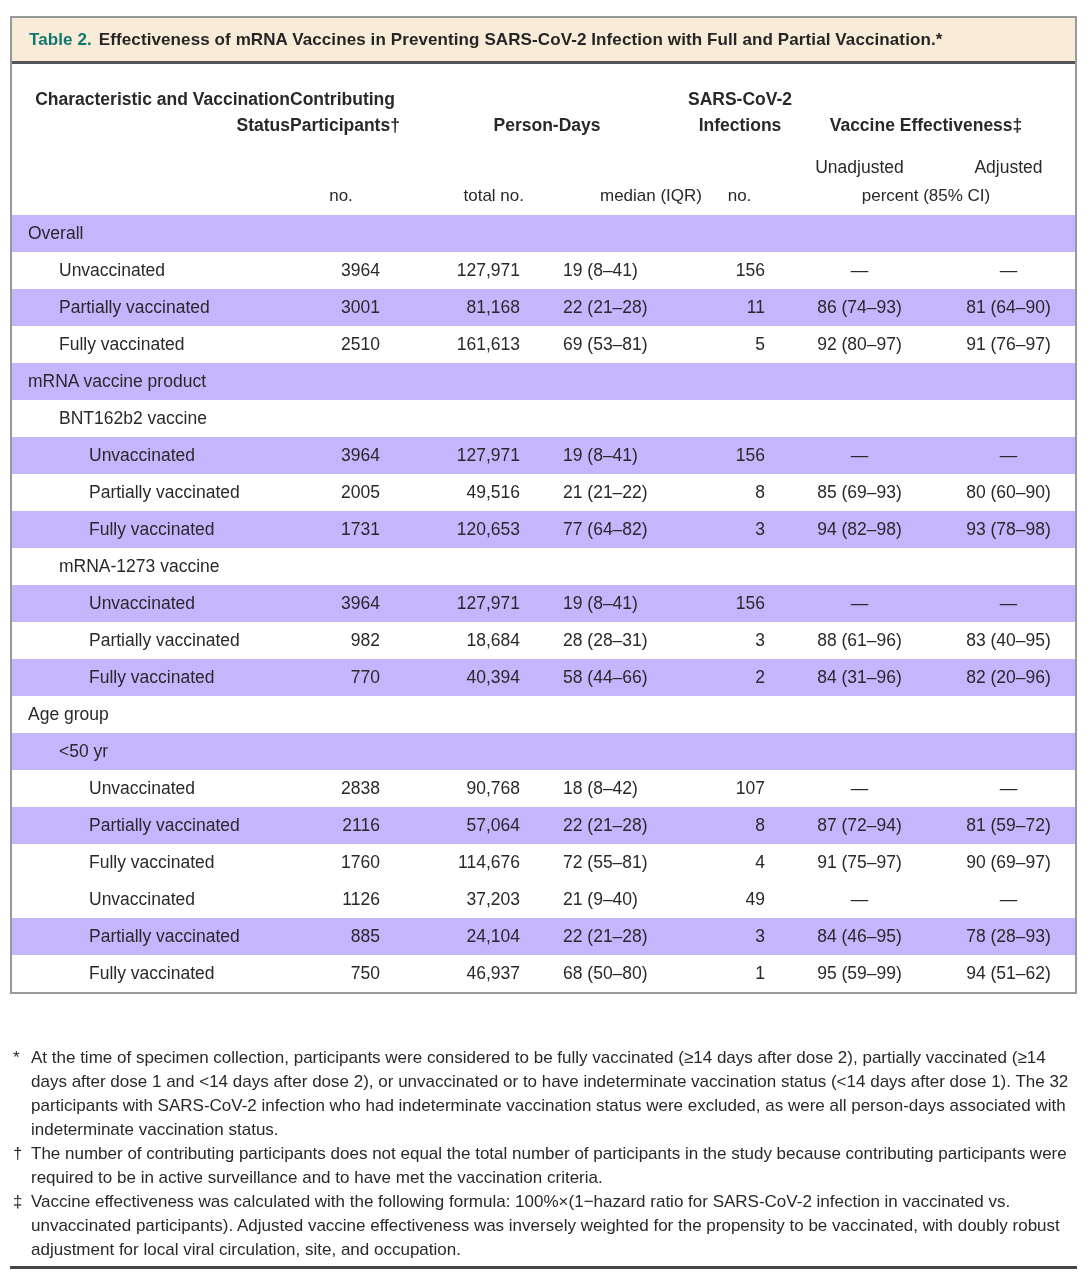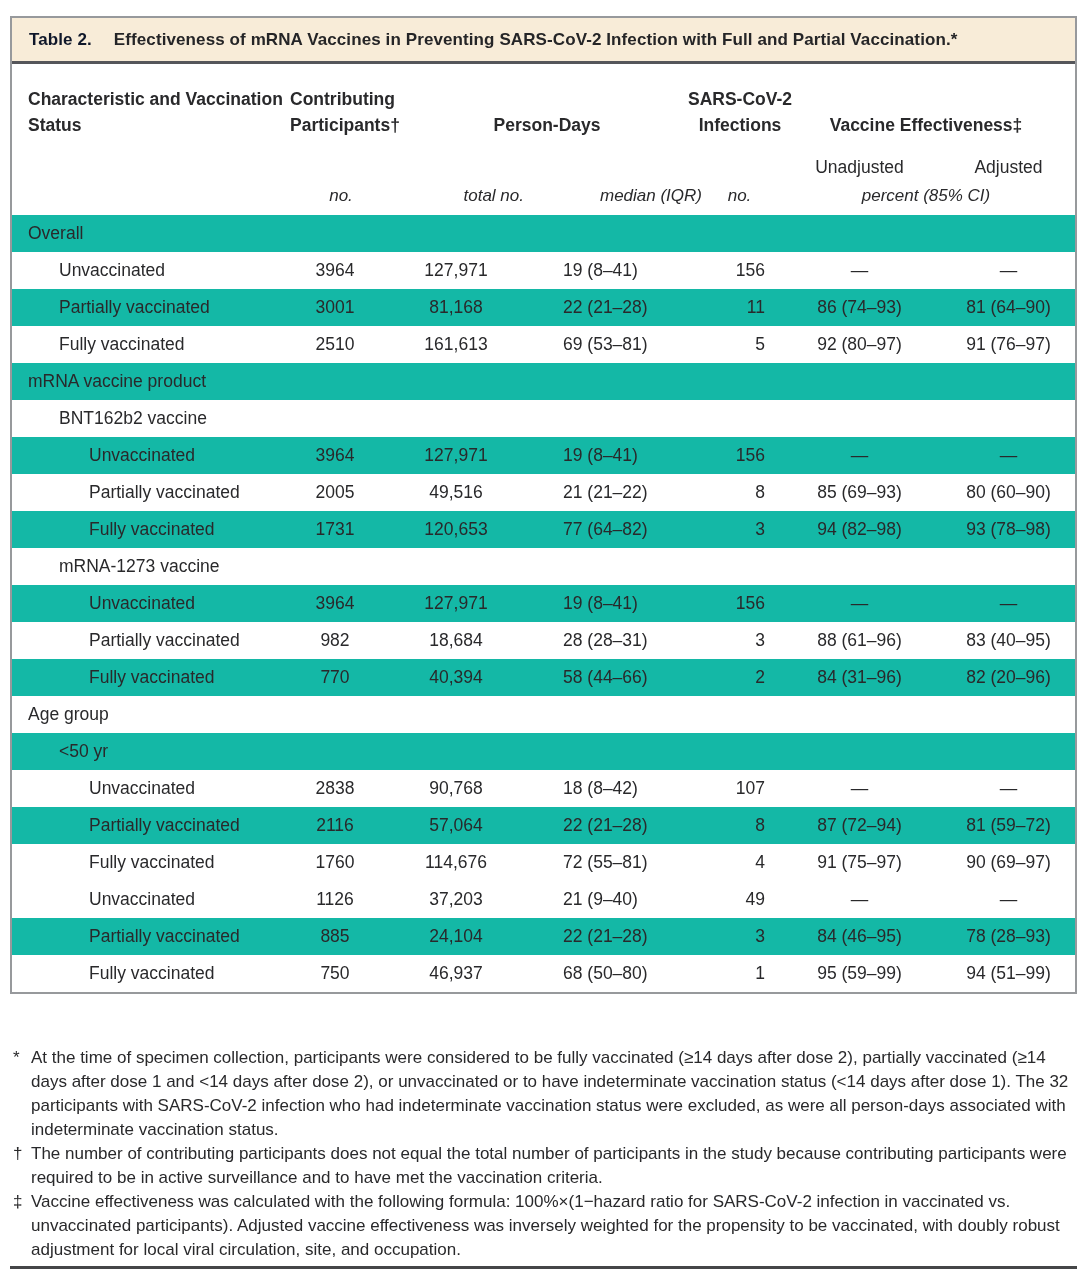--- a/index.html
+++ b/index.html
@@ -11,54 +11,54 @@
   }
   .table-frame {
     position:absolute; left:10px; top:16px; width:1067px;
     border:2px solid #97999c; background:#ffffff;
   }
   .title-bar {
     background:#f8ecd8; border-bottom:3px solid #55565a;
     height:46px; display:flex; align-items:center; padding-left:17px;
     font-size:17px; font-weight:bold; letter-spacing:0.1px;
   }
-  .title-label { color:#0f172a; margin-right:22px; white-space:nowrap; }
+  .title-label { color:#0f766e; margin-right:7px; white-space:nowrap; }
   .title-text { color:#252527; }
 
   table { border-collapse:collapse; table-layout:fixed; width:100%; }
   th, td { font-size:17.5px; color:#29292b; overflow:visible; }
 
   
   .col-label { width:278px; }
   .col-no { width:102px; }
   .col-total { width:140px; }
   .col-median { width:170px; }
   .col-inf { width:75px; }
   .col-unadj { width:165px; }
   .col-adj { width:133px; }
 
   
   .hrow1 th { font-weight:bold; vertical-align:bottom; height:76px; padding-bottom:2px; line-height:1.45; }
-  .hrow1 .h-label { text-align:left; padding-left:16px; }
+  .hrow1 .h-label { text-align:right; padding-left:16px; }
   .hrow1 .h-center { text-align:center; }
   .h-inf-inner { width:140px; margin-left:-32px; text-align:center; }
   .hrow2 th { font-weight:normal; vertical-align:bottom; height:40px; text-align:center; padding-bottom:2px; }
-  .hrow3 th { font-weight:normal; font-style:italic; vertical-align:bottom; height:35px; padding-bottom:9px; font-size:17px; }
+  .hrow3 th { font-weight:normal; vertical-align:bottom; height:35px; padding-bottom:9px; font-size:17px; }
   .hrow3 .u-center { text-align:center; }
   .hrow3 .u-right { text-align:right; padding-right:8px; }
   .hrow3 .u-left { text-align:right; padding-left:22px; }
 
   
   tbody td { height:37px; vertical-align:middle; }
-  tbody tr.stripe { background:#14b8a6; }
+  tbody tr.stripe { background:#c4b5fd; }
   .c-label { text-align:left; }
   .ind0 { padding-left:16px; }
   .ind1 { padding-left:47px; }
   .ind2 { padding-left:77px; }
-  .c-num { text-align:center; padding-right:12px; }
+  .c-num { text-align:right; padding-right:12px; }
   .c-median { text-align:left; padding-left:31px; }
   .c-inf { text-align:right; padding-right:12px; }
   .c-ve { text-align:center; }
 
   
   .footnotes { position:absolute; left:10px; top:1046px; width:1067px; font-size:17px; line-height:24px; color:#29292b; }
   .footnote { display:flex; }
   .fn-marker { flex:0 0 21px; padding-left:3px; }
   .fn-text { flex:1; }
 
@@ -294,21 +294,21 @@
             <td class="c-ve">84 (46–95)</td>
             <td class="c-ve">78 (28–93)</td>
           </tr>
           <tr>
             <td class="c-label ind2">Fully vaccinated</td>
             <td class="c-num">750</td>
             <td class="c-num">46,937</td>
             <td class="c-median">68 (50–80)</td>
             <td class="c-inf">1</td>
             <td class="c-ve">95 (59–99)</td>
-            <td class="c-ve">94 (51–99)</td>
+            <td class="c-ve">94 (51–62)</td>
           </tr>
         </tbody>
     </table>
 
   </div>
 
   <div class="footnotes">
       <div class="footnote">
         <span class="fn-marker">*</span>
         <span class="fn-text">At the time of specimen collection, participants were considered to be fully vaccinated (≥14 days after dose 2), partially vaccinated (≥14 days after dose 1 and &lt;14 days after dose 2), or unvaccinated or to have indeterminate vaccination status (&lt;14 days after dose 1). The 32 participants with SARS-CoV-2 infection who had indeterminate vaccination status were excluded, as were all person-days associated with indeterminate vaccination status.</span>

